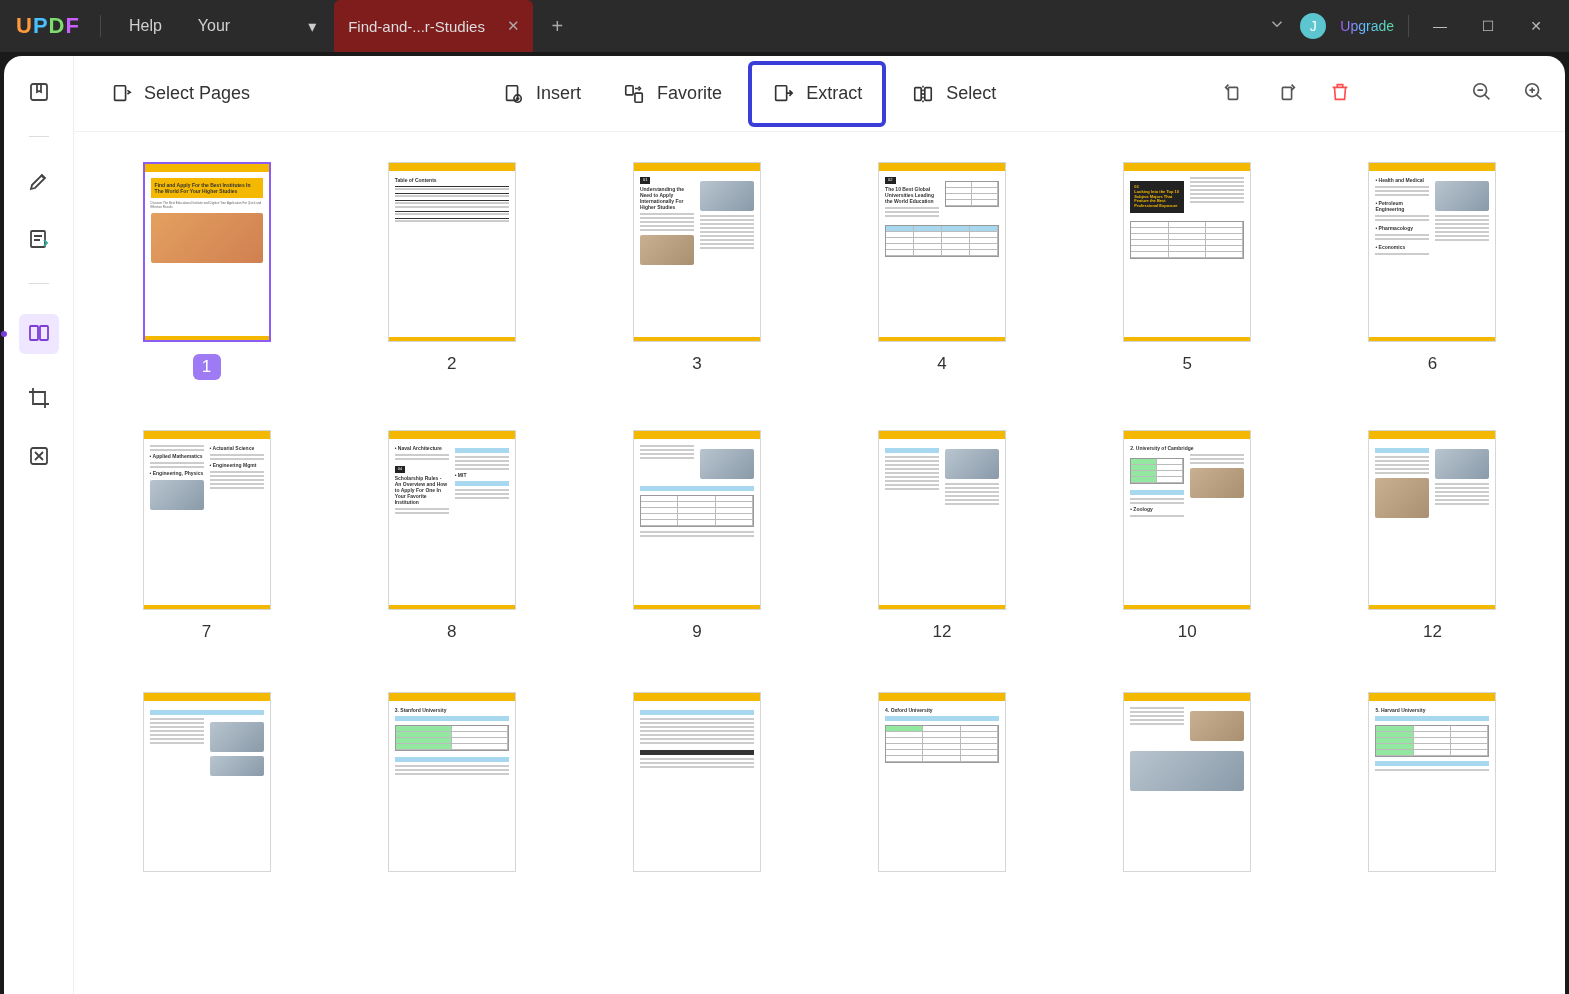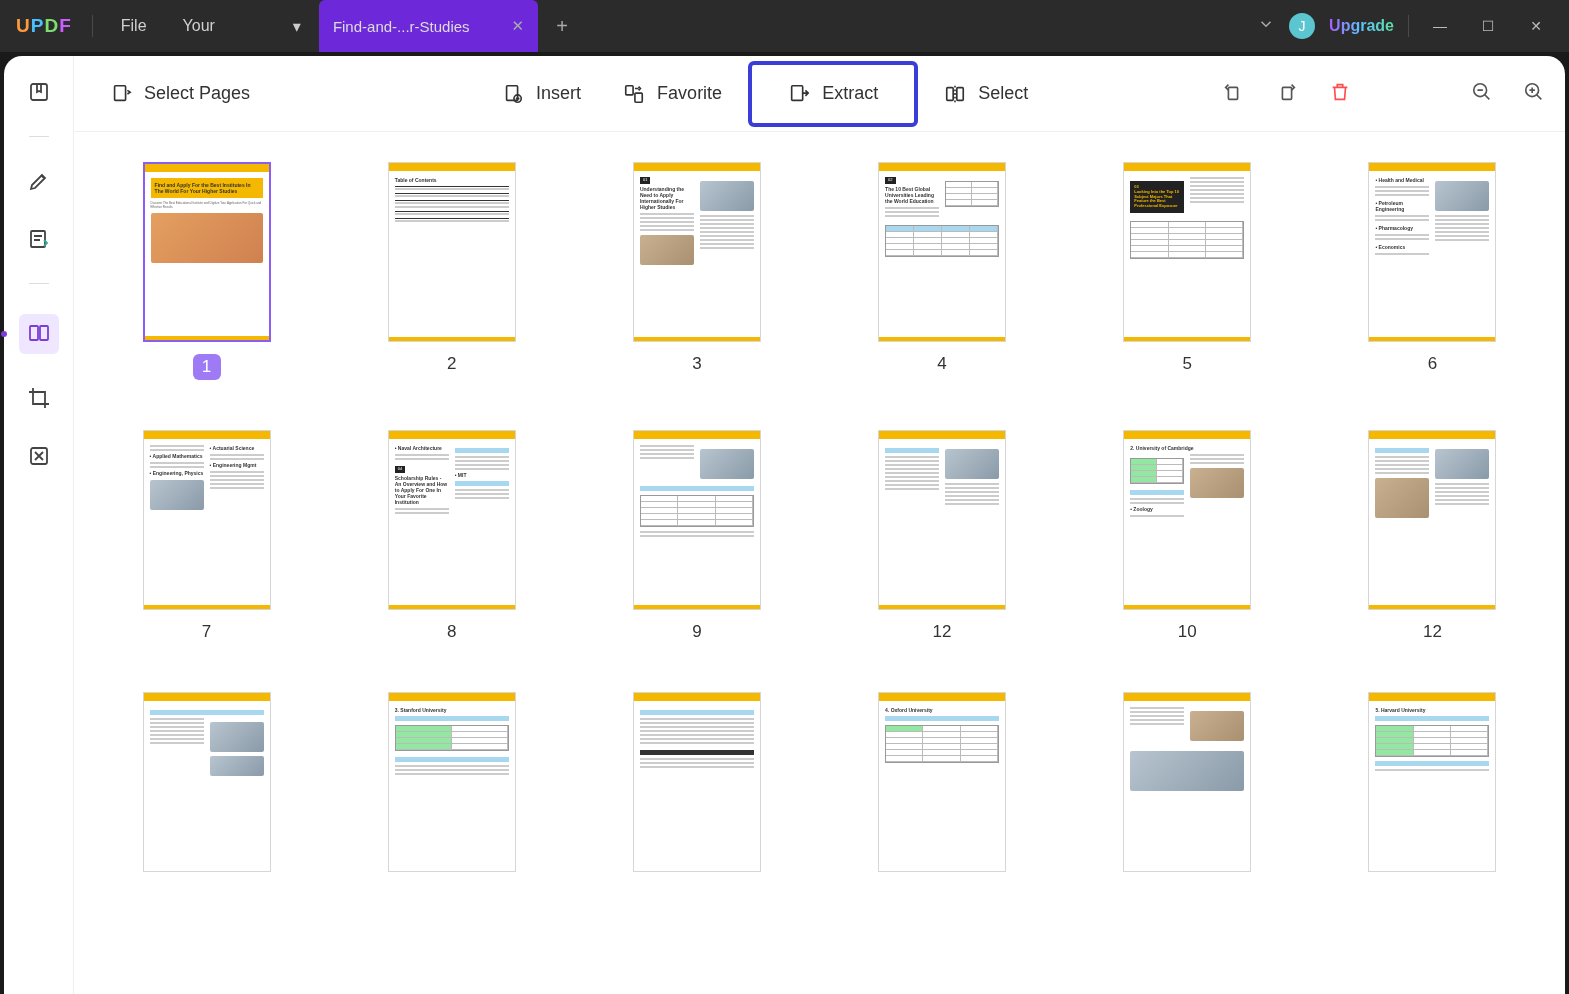--- a/index.html
+++ b/index.html
@@ -1,41 +1,41 @@
 <!DOCTYPE html>
 <html><head>
 <meta charset="utf-8">
 <style>
 * { margin: 0; padding: 0; box-sizing: border-box; font-family: -apple-system, BlinkMacSystemFont, 'Segoe UI', sans-serif; }
 body { background: #1a1a1a; width: 1569px; height: 994px; overflow: hidden; }
 .titlebar { height: 52px; background: #2b2b2b; display: flex; align-items: center; padding: 0 16px; gap: 20px; }
-.logo { font-weight: 800; font-size: 19px; letter-spacing: 1px; }
+.logo { font-weight: 800; font-size: 22px; letter-spacing: 1px; }
 .logo .u { color: #ff9a3c; } .logo .p { color: #4abfff; } .logo .d { color: #7fdc6e; } .logo .f { color: #c95fff; }
 .vdiv { width: 1px; height: 22px; background: #4a4a4a; }
 .menu-item { color: #d0d0d0; font-size: 16px; cursor: pointer; padding: 4px 8px; }
 .tabarea { display: flex; align-items: center; gap: 8px; margin-left: 40px; }
 .tabdrop { width: 28px; height: 28px; display: flex; align-items: center; justify-content: center; color: #ccc; cursor: pointer; }
-.tab { background: #6d28d9; padding: 17px 14px; border-radius: 6px 6px 0 0; display: flex; align-items: center; gap: 42px; color: #ddd; font-size: 15px; }
+.tab { background: #7f1d1d; padding: 17px 14px; border-radius: 6px 6px 0 0; display: flex; align-items: center; gap: 22px; color: #ddd; font-size: 15px; }
 .tab-close { color: #aaa; cursor: pointer; font-size: 15px; }
 .tab-new { color: #aaa; cursor: pointer; font-size: 20px; padding: 0 10px; }
 .titlebar-right { margin-left: auto; display: flex; align-items: center; gap: 14px; }
 .chev { color: #aaa; }
 .avatar { width: 26px; height: 26px; border-radius: 50%; background: #5cc6d0; color: #fff; display: flex; align-items: center; justify-content: center; font-size: 14px; }
-.upgrade { font-size: 16px; font-weight: 700; background: linear-gradient(90deg,#a85cff,#5cc6ff,#5ce0a0); -webkit-background-clip: text; color: transparent; }
+.upgrade { font-size: 14px; font-weight: 400; background: linear-gradient(90deg,#a85cff,#5cc6ff,#5ce0a0); -webkit-background-clip: text; color: transparent; }
 .winbtn { color: #bbb; width: 34px; text-align: center; cursor: pointer; font-size: 14px; }
 .workspace { display: flex; height: calc(994px - 52px); background: #1a1a1a; padding: 4px 4px 0 4px; }
 .sidebar { width: 70px; background: #fff; border-radius: 18px 0 0 0; display: flex; flex-direction: column; align-items: center; padding-top: 22px; gap: 30px; border-right: 1px solid #eee; }
 .side-icon { width: 28px; height: 28px; display: flex; align-items: center; justify-content: center; color: #444; cursor: pointer; position: relative; }
 .side-icon.active { background: #efe6ff; border-radius: 6px; padding: 6px; width: 40px; height: 40px; color: #7b3dd9; }
 .side-sep { width: 20px; height: 1px; background: #ddd; }
 .side-dot { position: absolute; left: -18px; width: 6px; height: 6px; border-radius: 50%; background: #7b3dd9; }
 .main { flex: 1; background: #fff; border-radius: 0 18px 0 0; display: flex; flex-direction: column; overflow: hidden; }
 .toolbar { height: 76px; display: flex; align-items: center; padding: 0 20px; gap: 10px; border-bottom: 1px solid #f0f0f0; }
 .tbtn { display: flex; align-items: center; gap: 12px; padding: 10px 16px; color: #333; font-size: 18px; cursor: pointer; border-radius: 6px; }
-.tbtn.highlight { border: 4px solid #3a3dd8; border-radius: 6px; padding: 18px 36px; margin: -12px 0; }
+.tbtn.highlight { border: 4px solid #3a3dd8; border-radius: 6px; padding: 18px 20px; margin: -12px 0; }
 .tbtn svg { width: 22px; height: 22px; }
 .tgap { flex: 1; max-width: 200px; }
 .toolright { margin-left: auto; display: flex; align-items: center; gap: 30px; }
 .ticon { color: #555; cursor: pointer; }
 .ticon.red { color: #ff4d4d; }
 .pages { flex: 1; overflow: auto; padding: 30px 40px; }
 .grid { display: grid; grid-template-columns: repeat(6, 1fr); gap: 50px 60px; }
 .cell { display: flex; flex-direction: column; align-items: center; gap: 12px; cursor: pointer; }
 .thumb { width: 128px; height: 180px; background: #fff; border: 1px solid #d6d6d6; position: relative; overflow: hidden; }
 .thumb.selected { border: 2px solid #8b5cf6; }
@@ -64,21 +64,21 @@
 .fsub { background: #a8d8f0; height: 5px; margin: 3px 0; }
 </style>
 </head>
 <body>
 
 <div class="titlebar">
   <div class="logo">
     <span class="u">U</span><span class="p">P</span><span class="d">D</span><span class="f">F</span>
   </div>
   <div class="vdiv"></div>
-  <div class="menu-item">File</div>
+  <div class="menu-item">Help</div>
   <div class="menu-item">Your</div>
   <div class="tabarea">
     <div class="tabdrop">▾</div>
     <div class="tab">
       <span>Find-and-...r-Studies</span>
       <span class="tab-close">✕</span>
     </div>
     <div class="tab-new">+</div>
   </div>
   <div class="titlebar-right">

